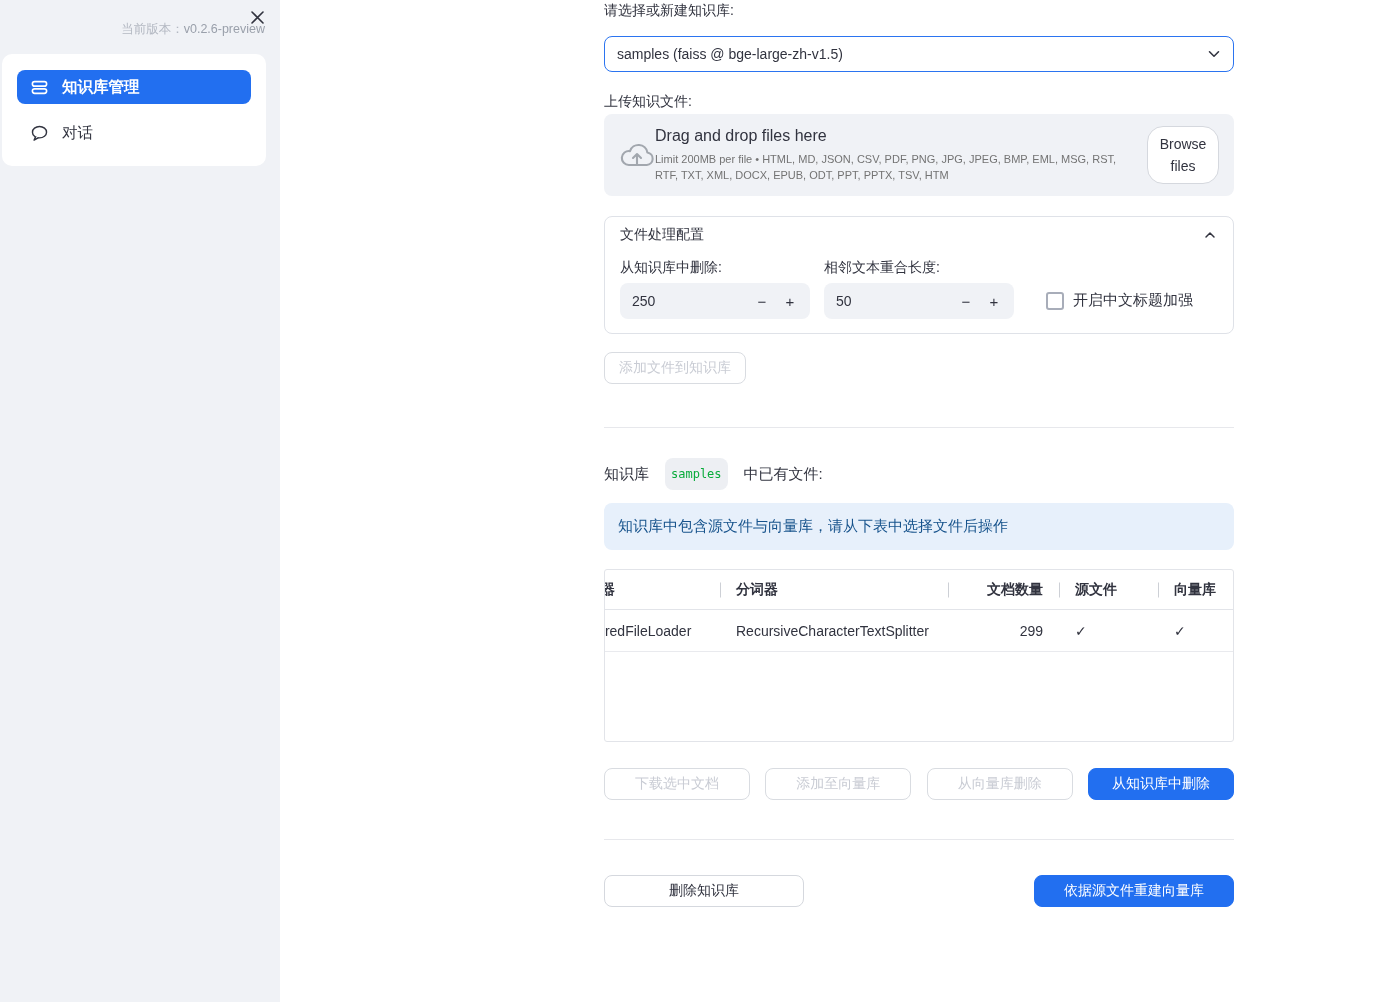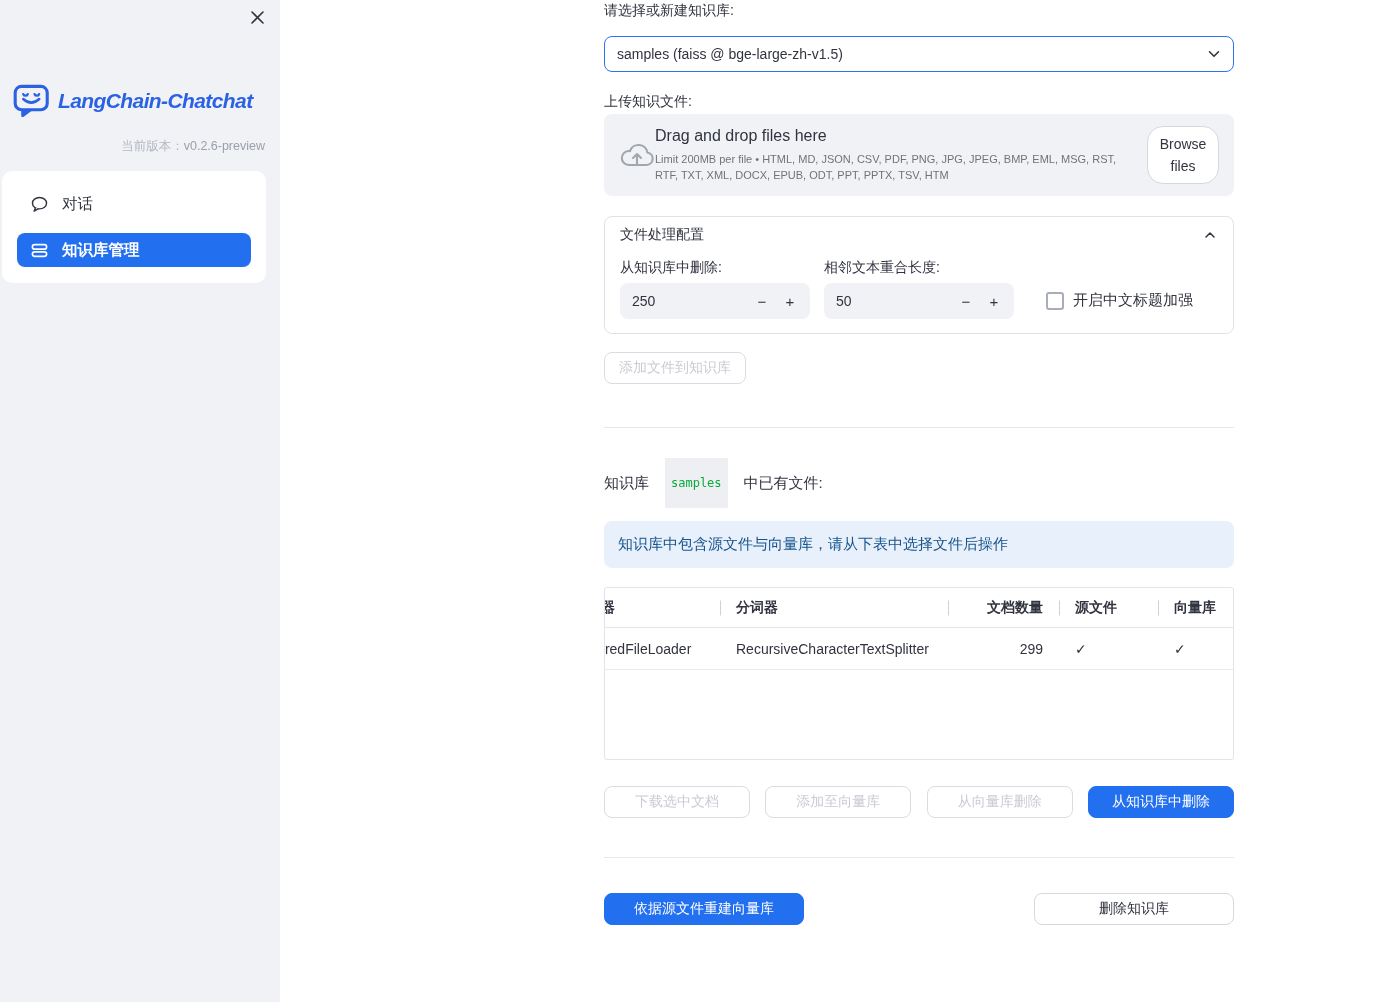--- a/index.html
+++ b/index.html
@@ -68,21 +68,21 @@
   .btn-primary { background:#226ff0; border:1px solid #226ff0; color:#fff; }
   .btn-secondary { background:#fff; border:1px solid #d5d8de; color:#31333f; }
   #add-btn { margin-top:18px; height:32px; padding:0 14px; }
 
   .divider { border:none; border-top:1px solid #e7e8ec; margin:0; }
   #div1 { margin-top:43px; }
   #div2 { margin-top:39px; }
 
   .kb-line { margin-top:30px; display:flex; align-items:center; gap:16px; font-size:15px; }
   .code-chip { font-family:"DejaVu Sans Mono","Liberation Mono",monospace; font-size:12px;
-    color:#09ab3b; background:#edeff3; padding:18px 6px; border-radius:0; }
+    color:#09ab3b; background:#edeff3; padding:9px 6px; border-radius:8px; }
 
   .info-box { margin-top:13px; min-height:47px; background:#e7f0fb; border-radius:8px;
     display:flex; align-items:center; padding:6px 14px; font-size:15px; color:#17538c; }
 
   .table-clip { margin-top:19px; height:173px; border:1px solid #e2e4e9; border-radius:3px;
     overflow:hidden; background:#fff; }
   .table-inner { width:699px; margin-left:-70px; }
   .t-head { display:flex; height:40px; align-items:center; border-bottom:1px solid #e2e4e9;
     font-weight:600; font-size:14px; }
   .t-row { display:flex; height:42px; align-items:center; border-bottom:1px solid #e9eaee;
@@ -107,49 +107,39 @@
 <body>
 
 <div class="sidebar">
 
   <div class="close-btn">
     <svg width="15" height="15" viewBox="0 0 15 15">
       <path d="M2 2 L13 13 M13 2 L2 13" stroke="#31333f" stroke-width="1.6" stroke-linecap="round"></path>
     </svg>
   </div>
 
-  <div class="logo-row">
-    <svg width="37" height="33" viewBox="0 0 38 34" fill="none">
-      <rect x="2.2" y="2.5" width="33" height="24" rx="6.5" stroke="#2b62e4" stroke-width="3.2"></rect>
-      <path d="M10 26.5 V32.5 L18 26.5" stroke="#2b62e4" stroke-width="3.2" stroke-linejoin="round" fill="#2b62e4"></path>
-      <path d="M10.5 10.5 a2.5 2.5 0 0 0 4.6 0" stroke="#2b62e4" stroke-width="2.4" stroke-linecap="round"></path>
-      <path d="M22.2 10.5 a2.5 2.5 0 0 0 4.6 0" stroke="#2b62e4" stroke-width="2.4" stroke-linecap="round"></path>
-      <path d="M10.5 15.5 q8.2 7.5 16.5 0" stroke="#2b62e4" stroke-width="2.6" stroke-linecap="round"></path>
-    </svg>
-    <span class="logo-text">LangChain-Chatchat</span>
-  </div>
 
   <div class="version">
     <span>当前版本：</span><span class="ver-val">v0.2.6-preview</span>
   </div>
 
   <div class="menu-card">
+    <div class="menu-item selected">
+      <svg width="19" height="19" viewBox="0 0 20 20" fill="none">
+        <rect x="2.5" y="3.8" width="15" height="4.8" rx="2.4" stroke="#ffffff" stroke-width="1.7"></rect>
+        <rect x="2.5" y="11.4" width="15" height="4.8" rx="2.4" stroke="#ffffff" stroke-width="1.7"></rect>
+      </svg>
+      <span>知识库管理</span>
+    </div>
     <div class="menu-item">
       <svg width="19" height="19" viewBox="0 0 20 20" fill="none">
         <ellipse cx="10" cy="8.6" rx="7.4" ry="6" stroke="#31333f" stroke-width="1.5"></ellipse>
         <path d="M5.8 13.4 L4.3 17 L9 14.3" stroke="#31333f" stroke-width="1.5" stroke-linejoin="round" fill="#f0f2f6"></path>
       </svg>
       <span>对话</span>
-    </div>
-    <div class="menu-item selected">
-      <svg width="19" height="19" viewBox="0 0 20 20" fill="none">
-        <rect x="2.5" y="3.8" width="15" height="4.8" rx="2.4" stroke="#ffffff" stroke-width="1.7"></rect>
-        <rect x="2.5" y="11.4" width="15" height="4.8" rx="2.4" stroke="#ffffff" stroke-width="1.7"></rect>
-      </svg>
-      <span>知识库管理</span>
     </div>
   </div>
 </div>
 
 <div class="content">
 
   <div class="lbl" id="lbl-select">请选择或新建知识库:</div>
 
   <div class="selectbox">
     <span class="sel-text">samples (faiss @ bge-large-zh-v1.5)</span>
@@ -239,17 +229,17 @@
   <div class="actions-row">
     <div class="btn btn-disabled">下载选中文档</div>
     <div class="btn btn-disabled">添加至向量库</div>
     <div class="btn btn-disabled">从向量库删除</div>
     <div class="btn btn-primary">从知识库中删除</div>
   </div>
 
   <hr class="divider" id="div2">
 
   <div class="bottom-row">
+    <div class="btn btn-secondary">删除知识库</div>
     <div class="btn btn-primary">依据源文件重建向量库</div>
-    <div class="btn btn-secondary">删除知识库</div>
   </div>
 
 </div>
 
 </body></html>

